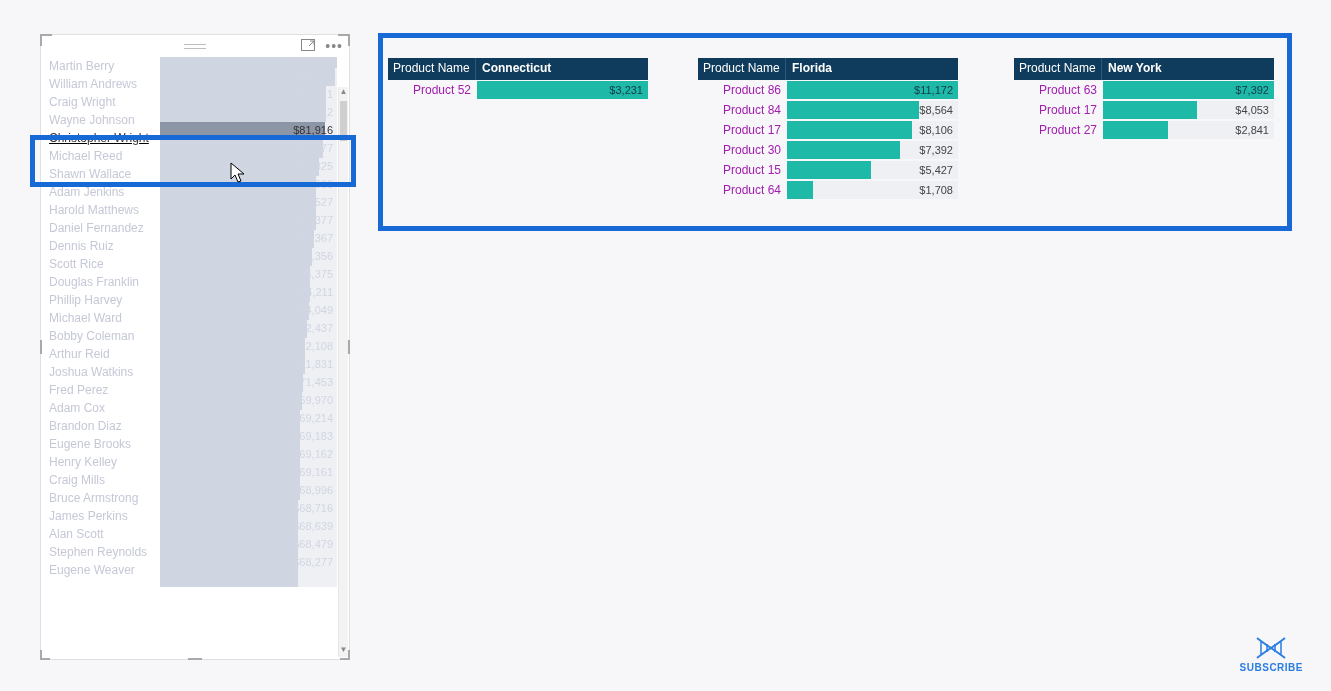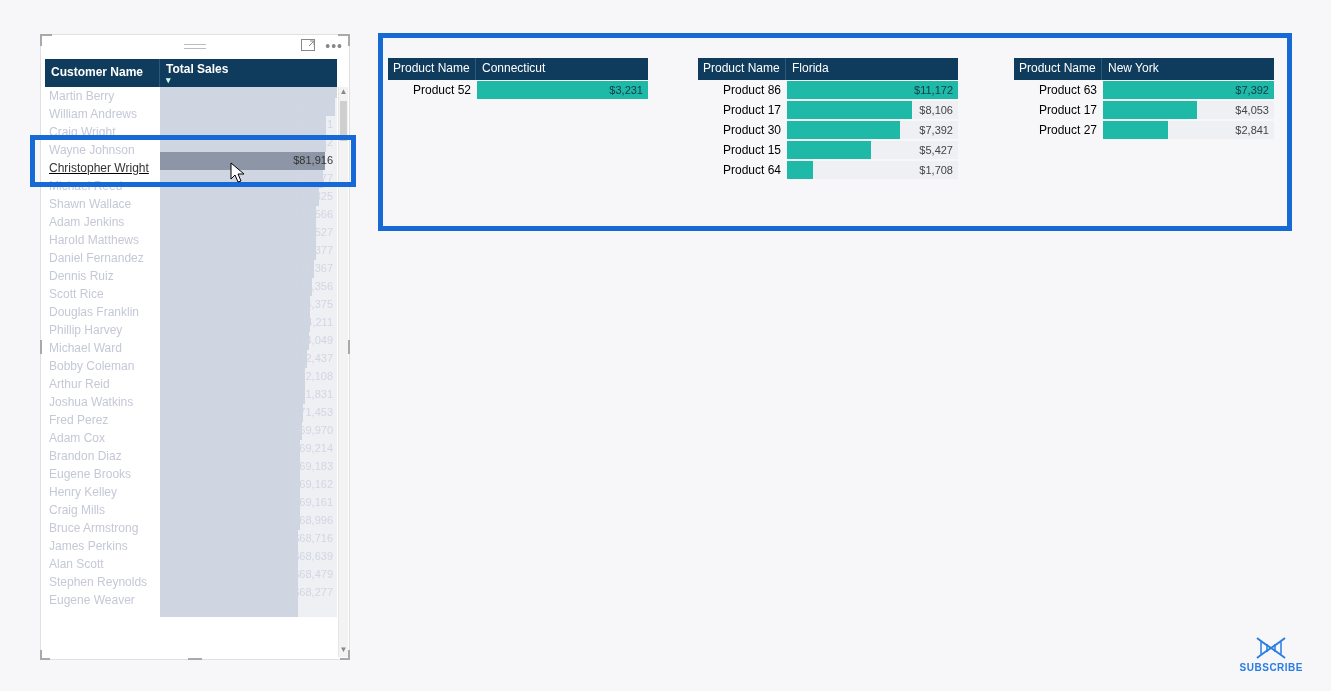--- a/index.html
+++ b/index.html
@@ -131,23 +131,23 @@
   .prod-vis.p2 { left:698px; }
   .prod-vis.p3 { left:1014px; }
   .prod-hdr {
     display:flex;
     background:#0f3b5c;
     color:#fff;
     font-size:12px;
     height:22px;
   }
   .prod-hdr .ph1 { width:88px; padding:3px 5px; border-right:1px solid #2e5a78; font-weight:400;}
-  .prod-hdr .ph2 { flex:1; padding:3px 6px; font-weight:400;}
+  .prod-hdr .ph2 { flex:1; padding:3px 6px; font-weight:700;}
   .prod-row { display:flex; font-size:12px; height:20px; align-items:center;}
-  .prod-row .pn { width:88px; padding:0 5px; color:#000000; text-align:right;}
+  .prod-row .pn { width:88px; padding:0 5px; color:#a21caf; text-align:right;}
   .prod-row .pbar { flex:1; position:relative; height:18px; background:#eef0f4; margin-left:1px;}
   .prod-row .pbar .pfill { position:absolute; left:0; top:0; height:100%; background:#1fb9a7;}
   .prod-row .pbar .pval { position:absolute; right:5px; line-height:18px; color:#444; font-size:11px;}
   .prod-row.wide .pbar .pval { color:#103a4a; font-weight:500;}
 
   
   .subscribe {
     position:absolute;
     right:28px; bottom:18px;
     text-align:center;
@@ -171,27 +171,20 @@
     <span class="drag-handle"></span>
     <span class="focus-icon">
       <svg width="14" height="12" viewBox="0 0 14 12">
           <rect x="0.5" y="0.5" width="13" height="11" fill="none" stroke="#888"></rect>
           <path d="M9 2 L13 2 L13 6" fill="none" stroke="#888"></path>
           <path d="M13 2 L8 7" stroke="#888"></path>
         </svg>
     </span>
     <span class="more-icon">•••</span>
   </div>
-  <div class="tbl-hdr">
-    <div class="c1">Customer Name</div>
-    <div class="c2">
-      <span>Total Sales</span>
-      <span class="sort-arrow">▾</span>
-    </div>
-  </div>
   <div class="tbl-body" id="cust-body">
       <div class="row">
         <div class="rn">Martin Berry</div>
         <div class="rbar">
           <div class="fill" style="width:100%"></div>
           <div class="val">$87,727</div>
         </div>
       </div>
       <div class="row">
         <div class="rn">William Andrews</div>
@@ -422,20 +415,27 @@
 <div class="prod-vis p2" id="prod1">
     <div class="prod-hdr">
       <div class="ph1">Product Name</div>
       <div class="ph2">Florida</div>
     </div>
     <div class="prod-row wide">
       <div class="pn">Product 86</div>
       <div class="pbar">
         <div class="pfill" style="width:100%"></div>
         <div class="pval">$11,172</div>
+      </div>
+    </div>
+    <div class="prod-row">
+      <div class="pn">Product 84</div>
+      <div class="pbar">
+        <div class="pfill" style="width:77%"></div>
+        <div class="pval">$8,564</div>
       </div>
     </div>
     <div class="prod-row">
       <div class="pn">Product 17</div>
       <div class="pbar">
         <div class="pfill" style="width:73%"></div>
         <div class="pval">$8,106</div>
       </div>
     </div>
     <div class="prod-row">

